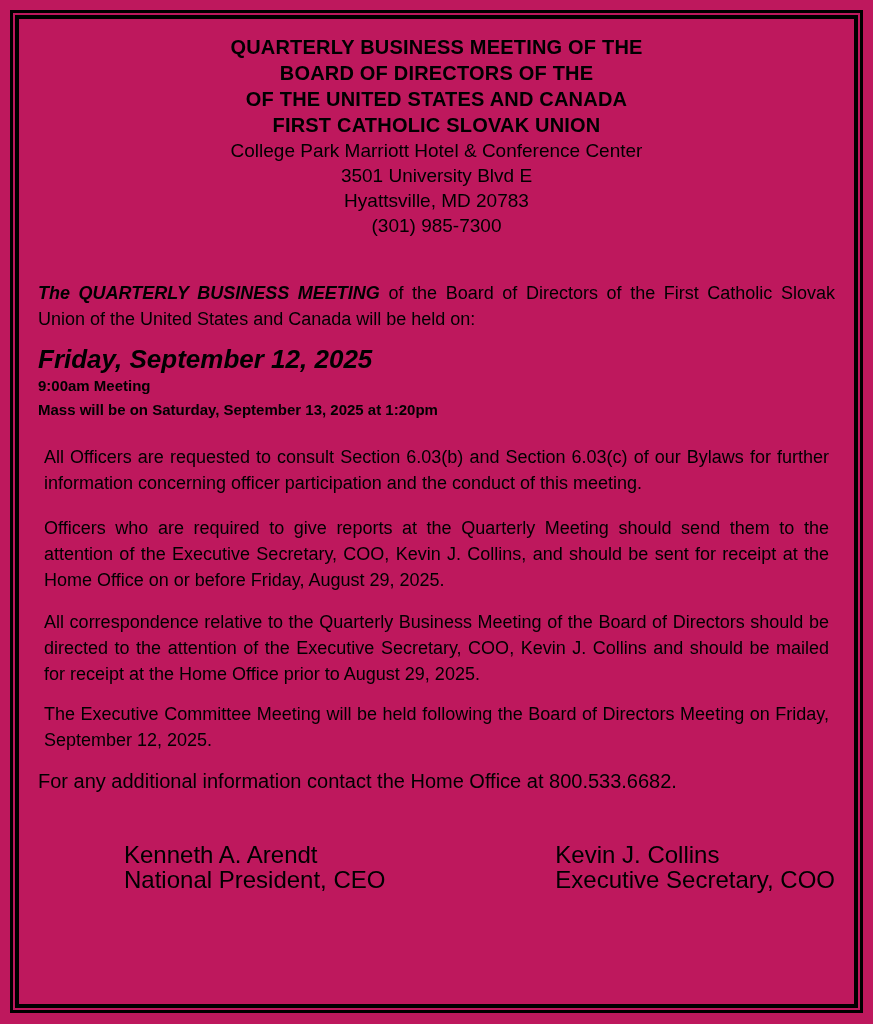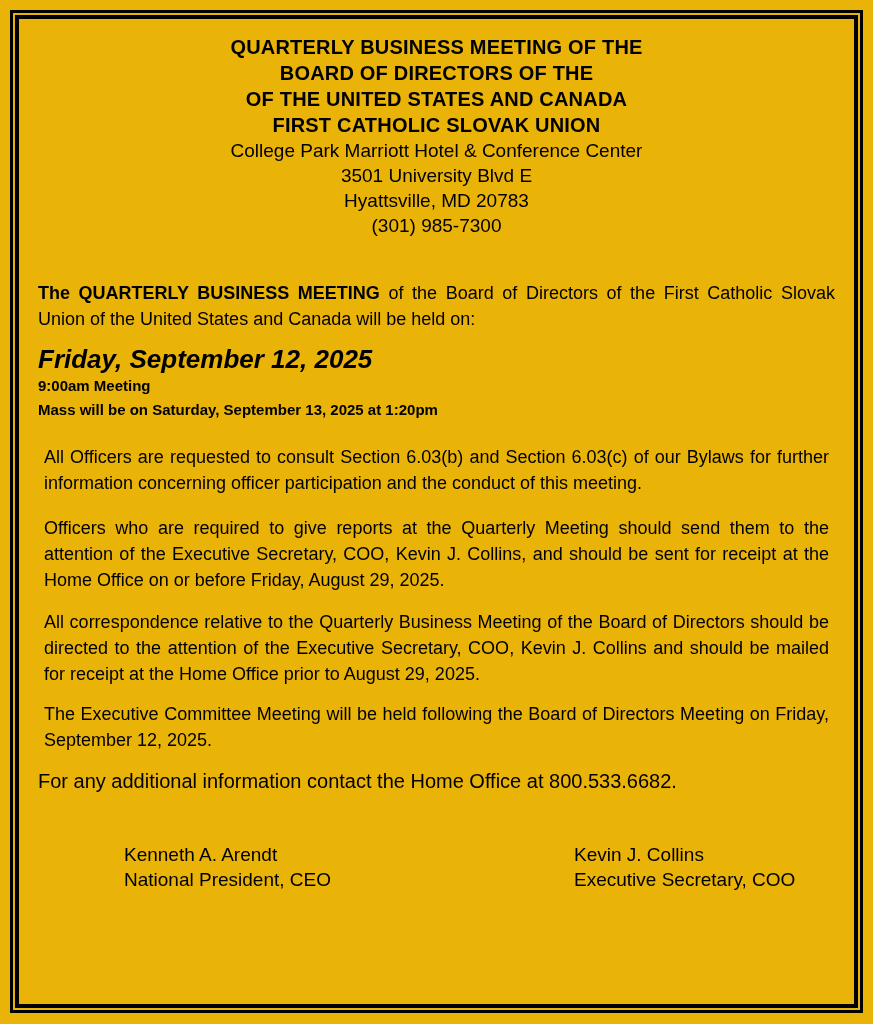--- a/index.html
+++ b/index.html
@@ -12,21 +12,21 @@
     height: 1024px;
     font-family: "Liberation Sans", sans-serif;
     color: #000000;
     position: relative;
     overflow: hidden;
   }
   .page {
     position: relative;
     width: 873px;
     height: 1024px;
-    background: #eab308;
+    background: #be185d;
   }
   .frame-outer {
     position: absolute;
     top: 10px; left: 10px; right: 10px; bottom: 11px;
     border: 3px solid #000000;
   }
   .frame-inner {
     position: absolute;
     top: 2px; left: 2px; right: 2px; bottom: 2px;
     border: 4px solid #000000;
@@ -50,20 +50,21 @@
     text-align: center;
   }
   .intro {
     margin: 42px 0 0 0;
     font-size: 18px;
     line-height: 26px;
     text-align: justify;
   }
   .intro .lead {
     font-weight: bold;
+    font-style: italic;
   }
   .event { }
   .event-date {
     margin-top: 12px;
     font-size: 26px;
     line-height: 30px;
     font-weight: bold;
     font-style: italic;
   }
   .event-time, .event-mass {
@@ -84,21 +85,21 @@
   .info-line {
     margin: 15px 0 0 0;
     font-size: 20px;
     line-height: 26px;
     text-align: left;
   }
   .signatures {
     margin-top: 48px;
     display: flex;
     padding-left: 86px;
-    font-size: 19px;
+    font-size: 24px;
     line-height: 25px;
   }
   .sig-left { width: 450px; }
   .sig-right { flex: 0 0 auto; }
 </style>
 </head>
 <body>
 
 <div class="page">
   <div class="frame-outer">

